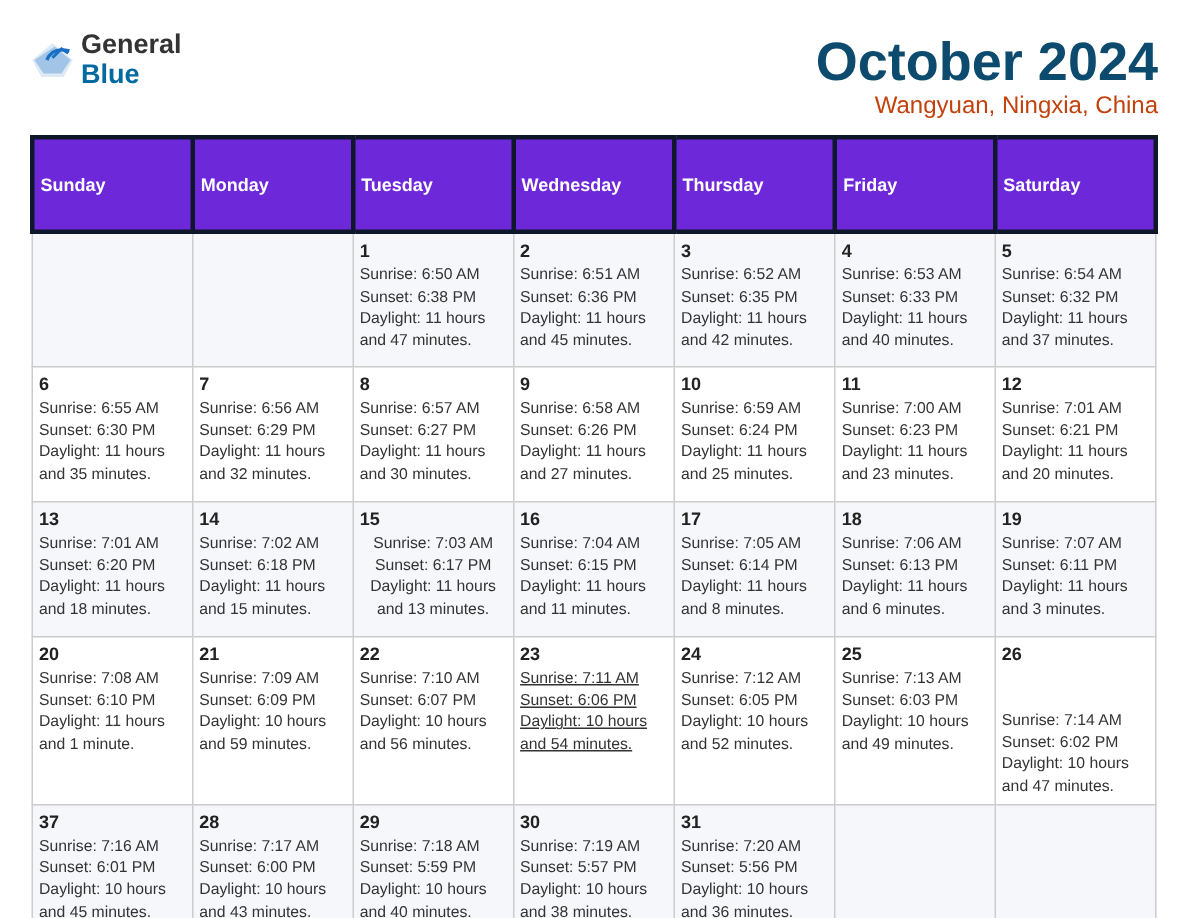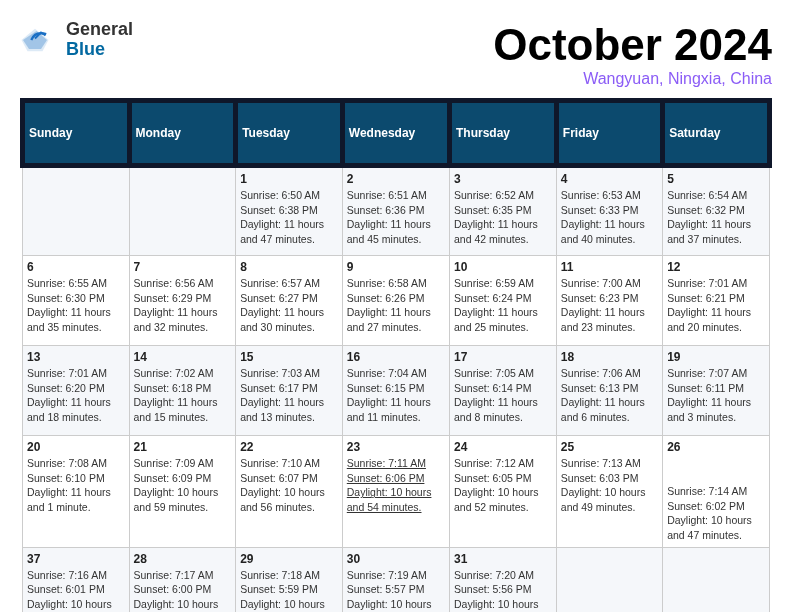--- a/index.html
+++ b/index.html
@@ -12,56 +12,56 @@
     }
     .header {
       display: flex;
       justify-content: space-between;
       align-items: flex-start;
       margin-bottom: 10px;
     }
     .logo {
       display: flex;
       align-items: center;
-      gap: 16px;
+      gap: 4px;
     }
     .logo-text {
       font-size: 18px;
       font-weight: bold;
       line-height: 1.1;
     }
     .logo-text .general { color: #333; }
     .logo-text .blue { color: #0369a1; }
     .logo-icon {
       width: 30px;
       height: 30px;
     }
     .title-block { text-align: right; }
     .month-title {
-      font-size: 44px;
+      font-size: 36px;
       font-weight: bold;
-      color: #000000;
+      color: #0c4a6e;
     }
     .subtitle {
       font-size: 16px;
-      color: #8b5cf6;
+      color: #c2410c;
     }
     .calendar {
       width: 100%;
       border-collapse: collapse;
       font-size: 11px;
     }
     .calendar thead th {
-      background-color: #0c4a6e;
+      background-color: #6d28d9;
       color: white;
       padding: 23px 4px;
       text-align: left;
       font-size: 12px;
       font-weight: bold;
-      border: 5px solid #0f172a;
+      border: 3px solid #0f172a;
     }
     .calendar tbody td {
       vertical-align: top;
       border: 1px solid #ccc;
       padding: 4px;
       width: 108px;
       min-height: 80px;
       height: 90px;
       background: #fff;
     }
@@ -207,21 +207,21 @@
 Daylight: 11 hours and 18 minutes.</div>
         </td>
         <td>
           <div class="day-number">14</div>
           <div class="day-info" style="white-space: pre-line;">Sunrise: 7:02 AM
 Sunset: 6:18 PM
 Daylight: 11 hours and 15 minutes.</div>
         </td>
         <td>
           <div class="day-number">15</div>
-          <div class="day-info" style="white-space: pre-line;">Sunrise: 7:03 AM
+          <div class="day-info" style="white-space: pre-line; text-align: center;">Sunrise: 7:03 AM
 Sunset: 6:17 PM
 Daylight: 11 hours and 13 minutes.</div>
         </td>
         <td>
           <div class="day-number">16</div>
           <div class="day-info" style="white-space: pre-line;">Sunrise: 7:04 AM
 Sunset: 6:15 PM
 Daylight: 11 hours and 11 minutes.</div>
         </td>
         <td>

